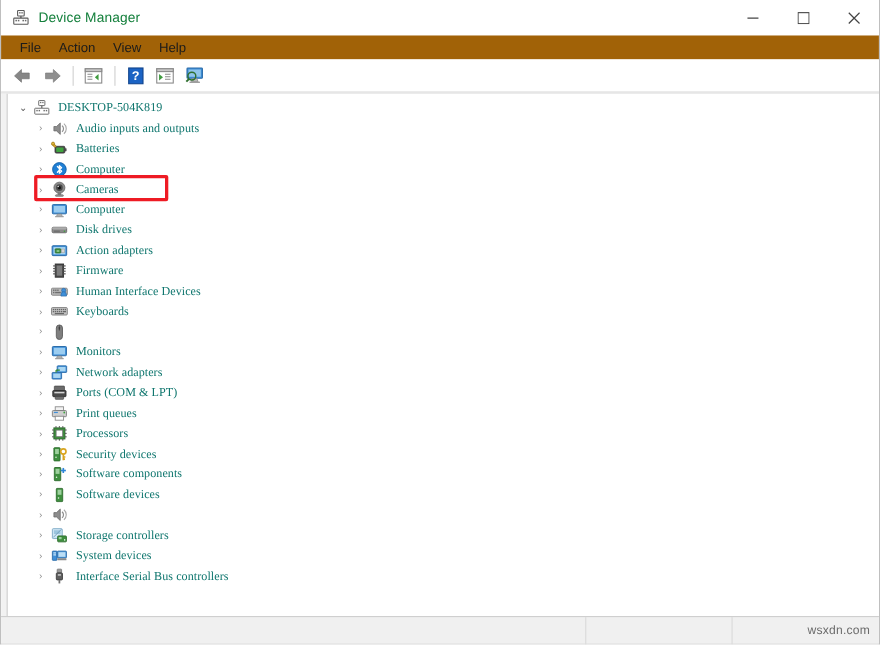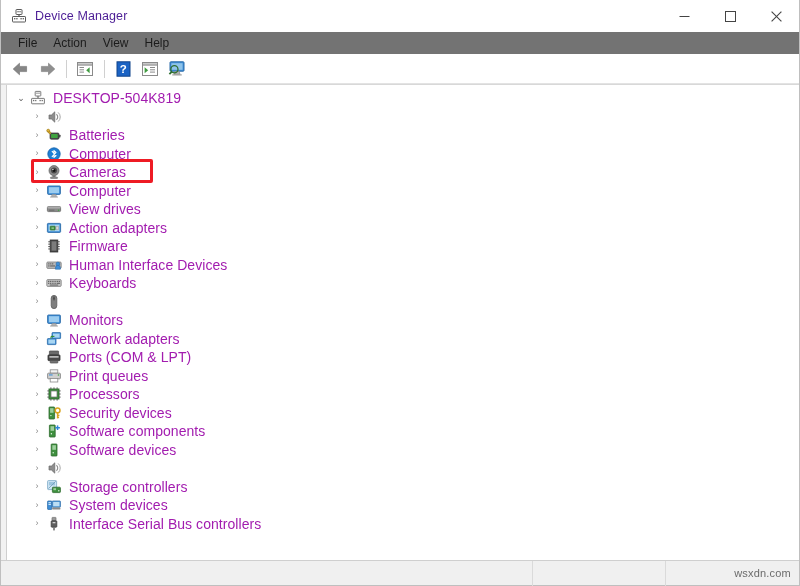--- a/index.html
+++ b/index.html
@@ -33,21 +33,21 @@
     border-bottom: 1px solid #ffffff;
   }
   #title-icon {
     width: 16px; height: 16px;
     margin-left: 10px; margin-right: 8px;
     position: relative;
     flex: 0 0 auto;
   }
   #title-text {
     font-size: 12.5px;
-    color: #4c1d95;
+    color: #15803d;
     letter-spacing: .1px;
     white-space: nowrap;
   }
   #caption-buttons {
     position: absolute;
     right: 0; top: 0;
     height: 32px;
     display: flex;
   }
   .capbtn {
@@ -56,21 +56,21 @@
     cursor: default;
   }
   .capglyph { font-size: 11px; color: #3a3a3a; line-height: 1; }
 
   
   #menubar {
     height: 22px; min-height: 22px;
     display: flex;
     align-items: center;
     padding-left: 9px;
-    background: #737373;
+    background: #a16207;
   }
   .menu-item {
     font-size: 12px;
     color: #1b1b1b;
     padding: 2px 8px;
     cursor: default;
     white-space: nowrap;
   }
 
   
@@ -137,24 +137,25 @@
   .chevron.expanded { color: #5c5c5c; }
 
   .nodeicon {
     width: 16px; height: 16px;
     flex: 0 0 auto;
     margin-right: 7px;
     margin-left: 1px;
     position: relative;
   }
   .nodelabel {
-    font-size: 14px;
-    color: #a21caf;
+    font-size: 11px;
+    color: #0f766e;
     white-space: nowrap;
     letter-spacing: .05px;
+    font-family: Liberation Serif, serif;
   }
 
   
   #highlight-box {
     position: absolute;
     left: 24px;
     top: 74px;
     width: 122px;
     height: 24px;
     border: 3px solid #ee1b24;
@@ -345,20 +346,21 @@
 
       <div class="node depth1">
         <span class="chevron">›</span>
         <span class="nodeicon">
           <svg width="16" height="16" viewBox="0 0 16 16">
             <path d="M3 6 L3 10 L5.4 10 L8.8 13.2 L8.8 2.8 L5.4 6 Z" fill="#8d8d8d" stroke="#6a6a6a" stroke-width="0.7" stroke-linejoin="round"></path>
             <path d="M10.4 5.2 A3.6 3.6 0 0 1 10.4 10.8" fill="none" stroke="#8d8d8d" stroke-width="1.1"></path>
             <path d="M12.1 3.4 A6 6 0 0 1 12.1 12.6" fill="none" stroke="#a8a8a8" stroke-width="1"></path>
           </svg>
         </span>
+        <span class="nodelabel">Audio inputs and outputs</span>
       </div>
 
       <div class="node depth1">
         <span class="chevron">›</span>
         <span class="nodeicon">
           <svg width="16" height="16" viewBox="0 0 16 16">
             <rect x="4" y="6" width="9" height="6.2" rx="1.2" fill="#4a4a4a" stroke="#333" stroke-width="0.7"></rect>
             <rect x="5.1" y="7.1" width="6.6" height="4" rx="0.6" fill="#3fa33f"></rect>
             <rect x="12.9" y="7.8" width="1.6" height="2.6" rx="0.4" fill="#4a4a4a"></rect>
             <path d="M3.9 7.2 L1.2 4.3 L2.6 3.1 L5.2 6" fill="#d4a52a" stroke="#a07c15" stroke-width="0.7" stroke-linejoin="round"></path>
@@ -410,21 +412,21 @@
       <div class="node depth1">
         <span class="chevron">›</span>
         <span class="nodeicon">
           <svg width="16" height="16" viewBox="0 0 16 16">
             <rect x="1.4" y="5.6" width="13.2" height="5" rx="1" fill="#8a8a8a" stroke="#666" stroke-width="0.8"></rect>
             <rect x="1.4" y="5.6" width="13.2" height="2" rx="1" fill="#ababab"></rect>
             <circle cx="12.6" cy="9.2" r="0.75" fill="#3fa33f"></circle>
             <rect x="3" y="8.6" width="5.4" height="1.2" fill="#6e6e6e"></rect>
           </svg>
         </span>
-        <span class="nodelabel">View drives</span>
+        <span class="nodelabel">Disk drives</span>
       </div>
 
       <div class="node depth1">
         <span class="chevron">›</span>
         <span class="nodeicon">
           <svg width="16" height="16" viewBox="0 0 16 16">
             <rect x="1.4" y="3.4" width="13.2" height="9" rx="0.8" fill="#3f8fd8" stroke="#2b6ba8" stroke-width="0.9"></rect>
             <rect x="2.6" y="4.6" width="10.8" height="6.6" fill="#a9d6f2"></rect>
             <rect x="4.2" y="6.2" width="5" height="3.8" rx="0.4" fill="#3e8f3e" stroke="#2d6b2d" stroke-width="0.7"></rect>
             <rect x="5.5" y="7.3" width="2.4" height="1.8" fill="#86c286"></rect>

